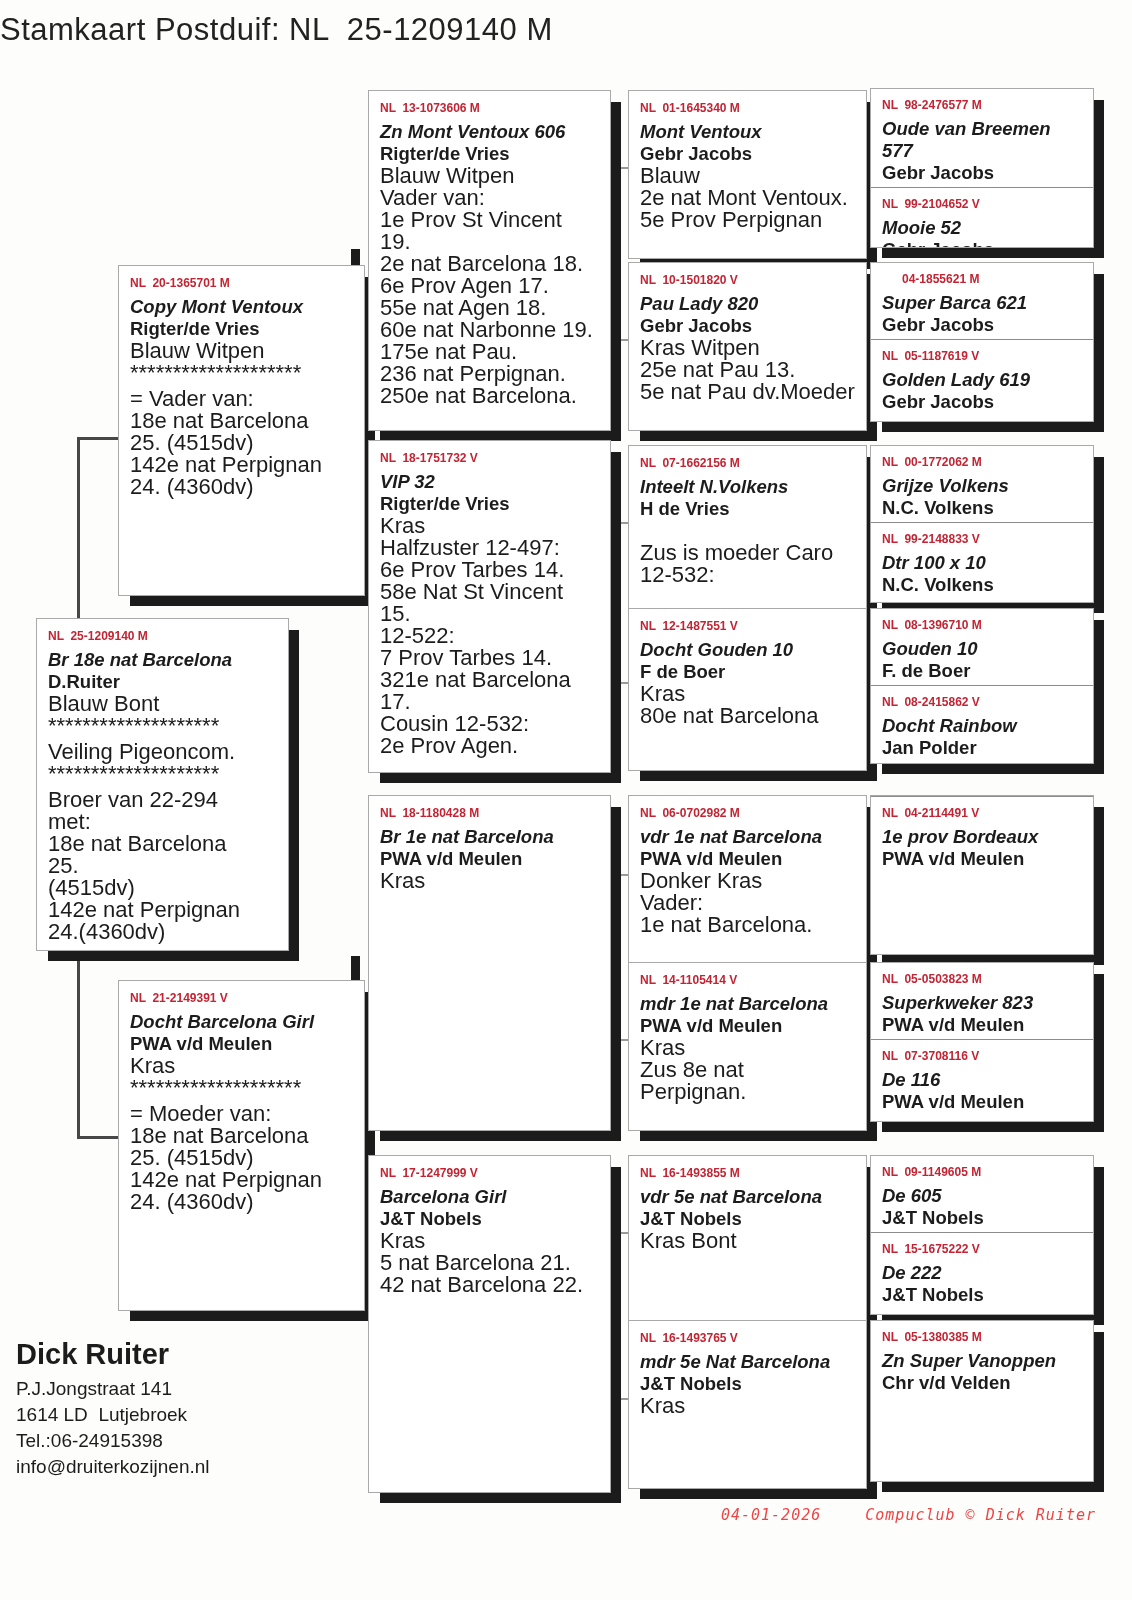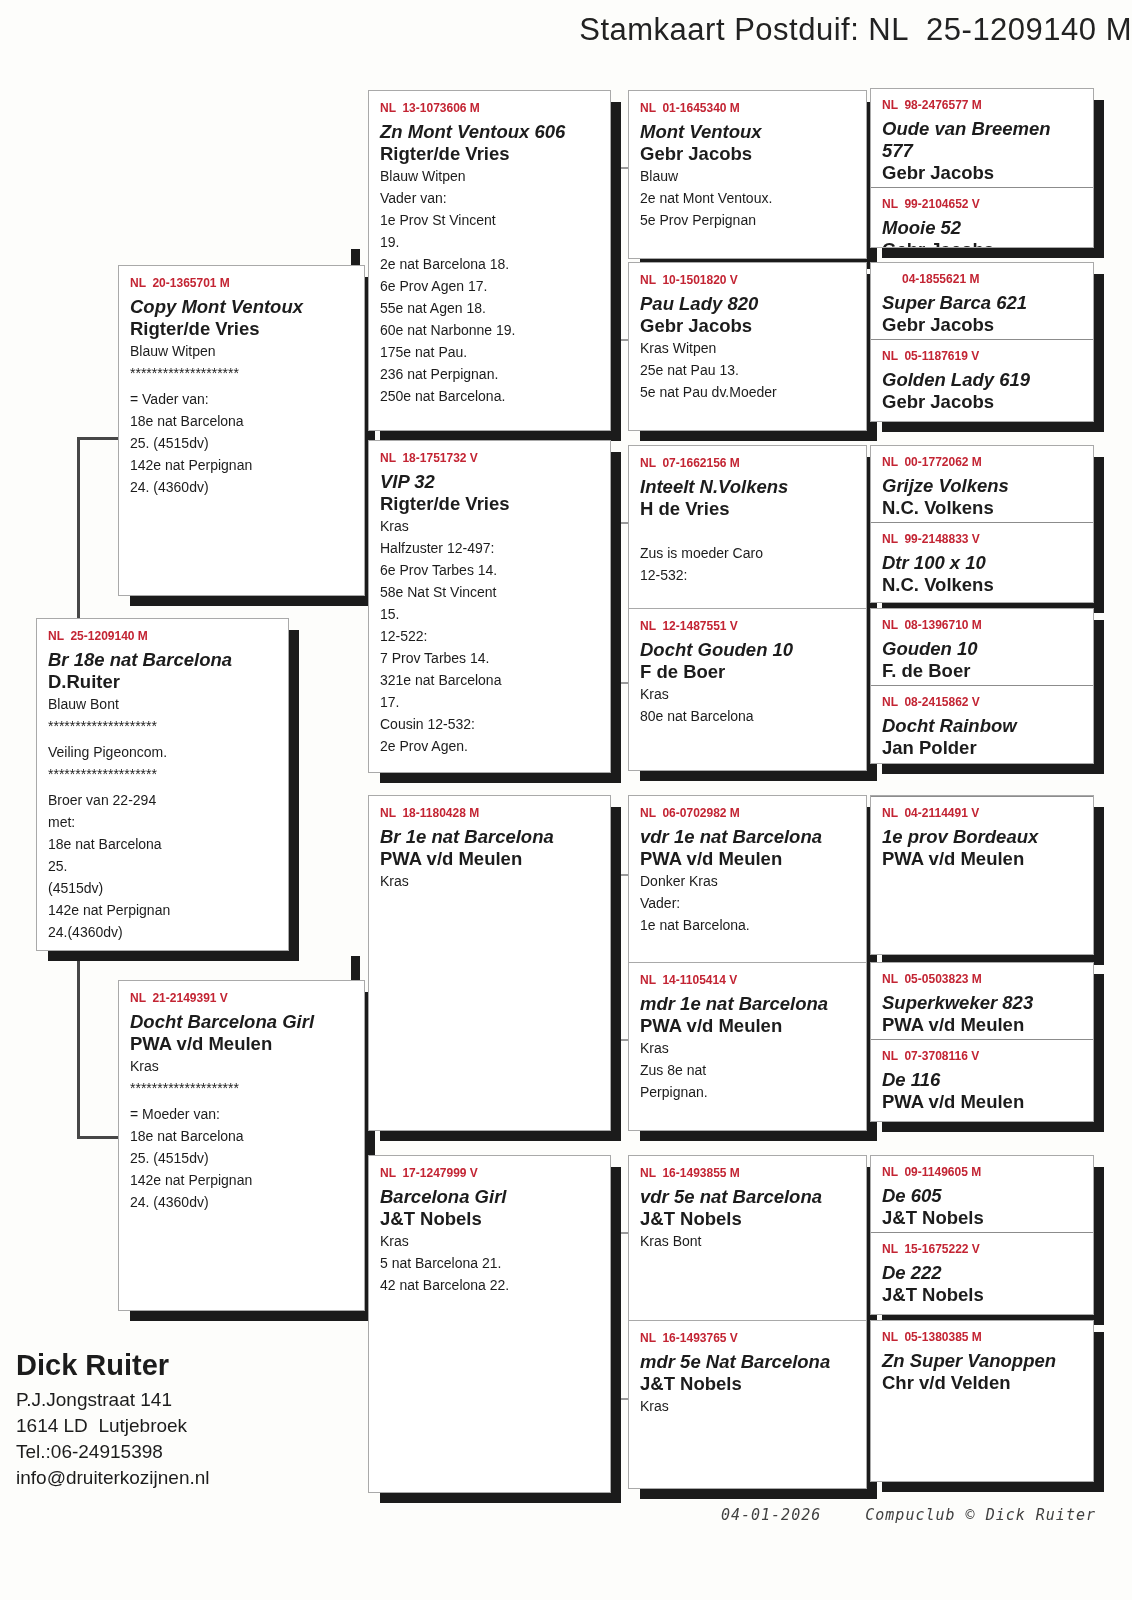--- a/index.html
+++ b/index.html
@@ -3,51 +3,51 @@
 <meta charset="utf-8">
 <style>
   html,body{margin:0;padding:0;background:#e8e8e8;}
   .page{
     position:relative;width:1132px;height:1600px;margin:0 auto;
     background:#fdfdfb;overflow:hidden;
     font-family:"Liberation Sans",sans-serif;color:#1c1c1c;
   }
   .title{
     position:absolute;top:12px;left:0;width:100%;
-    text-align:right;font-size:31px;font-weight:normal;
+    text-align:left;font-size:31px;font-weight:normal;
     white-space:pre;color:#222;letter-spacing:0.5px;
   }
   .pbox{
     position:absolute;background:#fff;
     border:1px solid #a9a9a9;
     box-shadow:11px 11px 0 -1px #1b1b1b;
     padding:5px 8px 4px 11px;
     overflow:hidden;
   }
   .pairbox{padding:0;}
   .entry{padding:4px 8px 3px 11px;}
   .entry.dam{border-top:1px solid #8c8c8c;}
   .ring{
     color:#c32433;font-weight:bold;font-size:12px;line-height:24px;
     white-space:pre;margin-bottom:1px;
   }
   .pname{font-weight:bold;font-style:italic;font-size:18.5px;line-height:22px;}
   .fancier{font-weight:bold;font-size:18.5px;line-height:22px;}
-  .pbody{font-size:14px;line-height:22px;white-space:pre-line;}
+  .pbody{font-size:22px;line-height:22px;white-space:pre-line;}
   .para{margin-bottom:4px;}
   .conn{position:absolute;background:#999;}
   .connD{position:absolute;background:#474747;}
   .connB{position:absolute;background:#1b1b1b;}
-  .contact{position:absolute;left:16px;top:1336px;margin-top:11px;}
+  .contact{position:absolute;left:16px;top:1336px;}
   .contact-name{font-size:29px;font-weight:bold;line-height:36px;margin-bottom:4px;}
   .contact-line{font-size:19px;line-height:26px;white-space:pre;}
   .footer{
     position:absolute;top:1506px;right:36px;
     font-family:"DejaVu Sans Mono",monospace;font-style:italic;
-    font-size:15px;color:#404040;letter-spacing:1px;
+    font-size:15px;color:#ef4444;letter-spacing:1px;
   }
   .footer span{white-space:pre;}
   .footer .credit{margin-left:34px;}
 </style>
 </head>
 <body>
 
 <div class="page">
 
   <div class="title">Stamkaart Postduif: NL  25-1209140 M</div>

